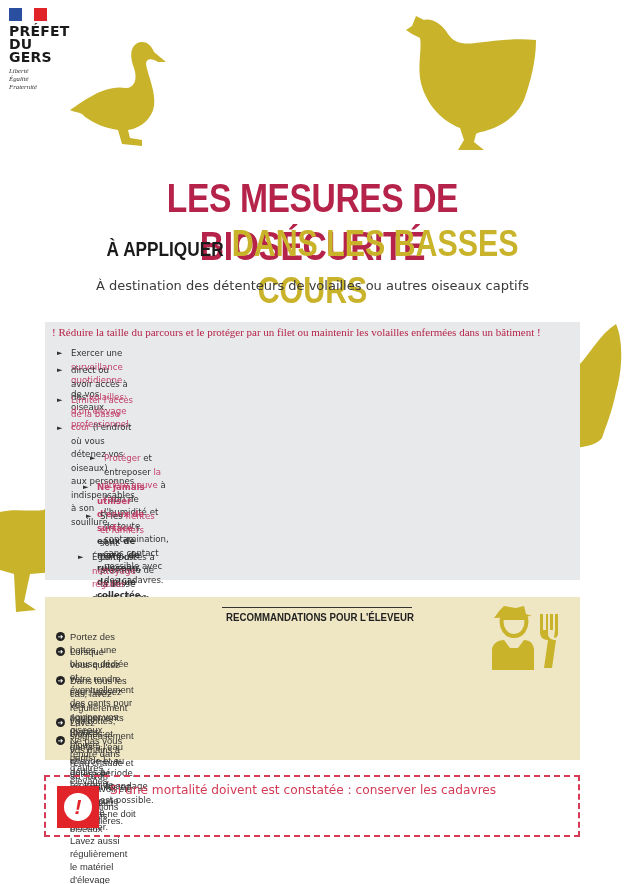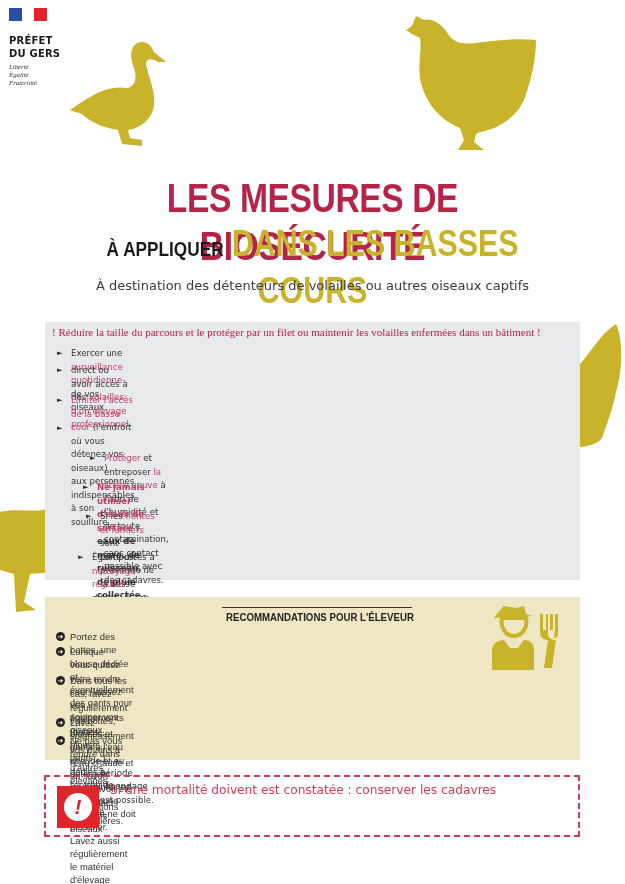--- a/index.html
+++ b/index.html
@@ -5,21 +5,21 @@
   html, body { margin:0; padding:0; background:#ffffff; }
   body { width:625px; height:884px; position:relative; overflow:hidden; font-family:"Liberation Sans", sans-serif; color:#333; }
   .abs { position:absolute; }
 
   
   .logo { left:9px; top:8px; width:70px; }
   .flag { width:38px; height:13px; display:flex; }
   .flag .b { flex:1; background:#2a4ea0; }
   .flag .w { flex:1; background:#ffffff; }
   .flag .r { flex:1; background:#e1242a; }
-  .logo-title { font-family:"DejaVu Sans", sans-serif; font-weight:bold; font-size:10px; line-height:13px; color:#1a1a1a; margin-top:13px; letter-spacing:0.2px; }
+  .logo-title { font-family:"DejaVu Sans", sans-serif; font-weight:bold; font-size:14px; line-height:13px; color:#1a1a1a; margin-top:4px; letter-spacing:0.2px; }
   .motto { font-family:"Liberation Serif", serif; font-style:italic; font-size:6.8px; line-height:8px; color:#333; margin-top:3px; }
 
   .bird { fill:#c9b32a; }
 
   
   .title1 { left:0; width:625px; top:174px; text-align:center; font-family:"Liberation Sans", sans-serif; font-weight:bold; font-size:41px; color:#b5234a; letter-spacing:-0.5px; transform:scaleX(0.82); transform-origin:center; line-height:48px; }
   .title2-row { left:0; width:625px; top:224px; text-align:center; line-height:40px; transform:scaleX(0.82); transform-origin:center; }
   .title2-small { font-family:"Liberation Sans", sans-serif; font-weight:bold; font-size:21px; color:#1a1a1a; margin-right:10px; }
   .title2-big { font-family:"Liberation Sans", sans-serif; font-weight:bold; font-size:37px; color:#c9b32a; }
 

